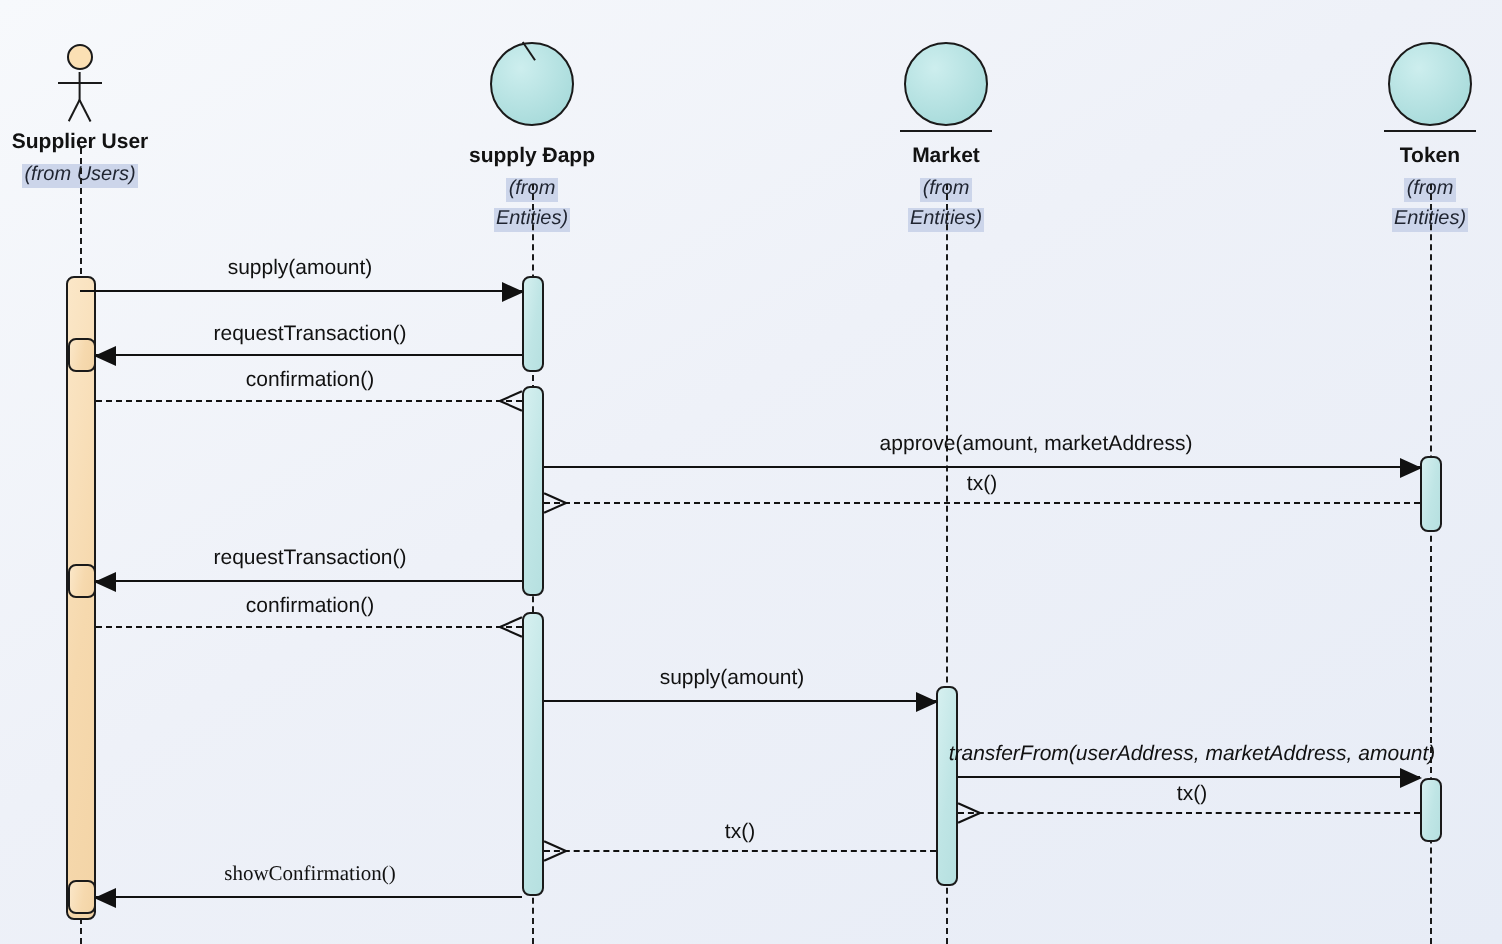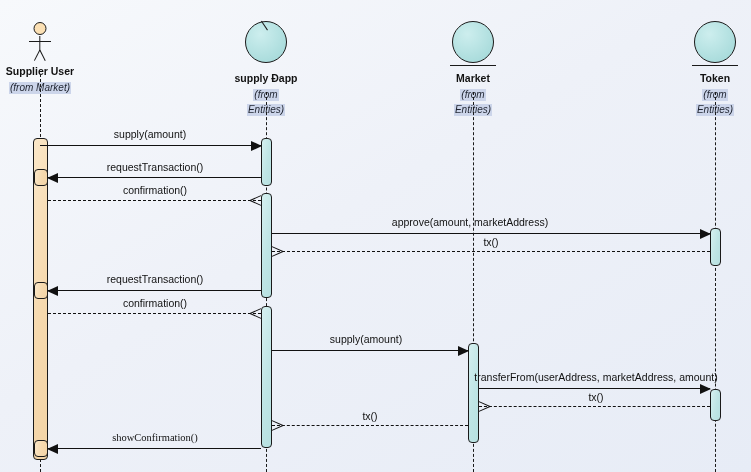--- a/index.html
+++ b/index.html
@@ -223,21 +223,21 @@
 
   <div class="lifeline-head" style="left:40px; top:22px;">
     <div class="actor-glyph">
       <div class="actor-head"></div>
       <div class="actor-body"></div>
       <div class="actor-arms"></div>
       <div class="actor-leg l"></div>
       <div class="actor-leg r"></div>
     </div>
     <div class="ll-name">Supplier User</div>
-    <div class="ll-from-wrap"><span class="ll-from">(from Market)</span></div>
+    <div class="ll-from-wrap"><span class="ll-from">(from Users)</span></div>
   </div>
 
   <div class="lifeline-head" style="left:266px; top:21px;">
     <div class="entity-glyph">
       <div class="entity-circle"></div>
       <div class="entity-hook"></div>
     </div>
     <div class="ll-name">supply Ðapp</div>
     <div class="ll-from-wrap">
       <span class="ll-from">(from</span><br>
@@ -306,21 +306,21 @@
         <div class="s1"></div>
         <div class="s2"></div>
       </div>
   </div>
   <div class="msg-label" style="left:155px; top:184px;">confirmation()</div>
 
   <div class="msg solid" style="left:272px; top:233px; width:438px;">
     <div class="line"></div>
     <div class="head filled right"></div>
   </div>
-  <div class="msg-label" style="left:470px; top:216px;">approve(amount, marketAddress)</div>
+  <div class="msg-label" style="left:518px; top:216px;">approve(amount, marketAddress)</div>
 
   <div class="msg dashed" style="left:272px; top:251px; width:438px;">
     <div class="line"></div>
     <div class="head open left">
         <div class="s1"></div>
         <div class="s2"></div>
       </div>
   </div>
   <div class="msg-label" style="left:491px; top:236px;">tx()</div>
 
@@ -342,21 +342,21 @@
   <div class="msg solid" style="left:272px; top:350px; width:196px;">
     <div class="line"></div>
     <div class="head filled right"></div>
   </div>
   <div class="msg-label" style="left:366px; top:333px;">supply(amount)</div>
 
   <div class="msg solid" style="left:479px; top:388px; width:231px;">
     <div class="line"></div>
     <div class="head filled right"></div>
   </div>
-  <div class="msg-label" style="left:596px; top:371px;">transferFrom(userAddress,  marketAddress, amount)</div>
+  <div class="msg-label" style="left:596px; top:371px;font-style:italic;">transferFrom(userAddress,  marketAddress, amount)</div>
 
   <div class="msg dashed" style="left:479px; top:406px; width:231px;">
     <div class="line"></div>
     <div class="head open left">
         <div class="s1"></div>
         <div class="s2"></div>
       </div>
   </div>
   <div class="msg-label" style="left:596px; top:391px;">tx()</div>
 

